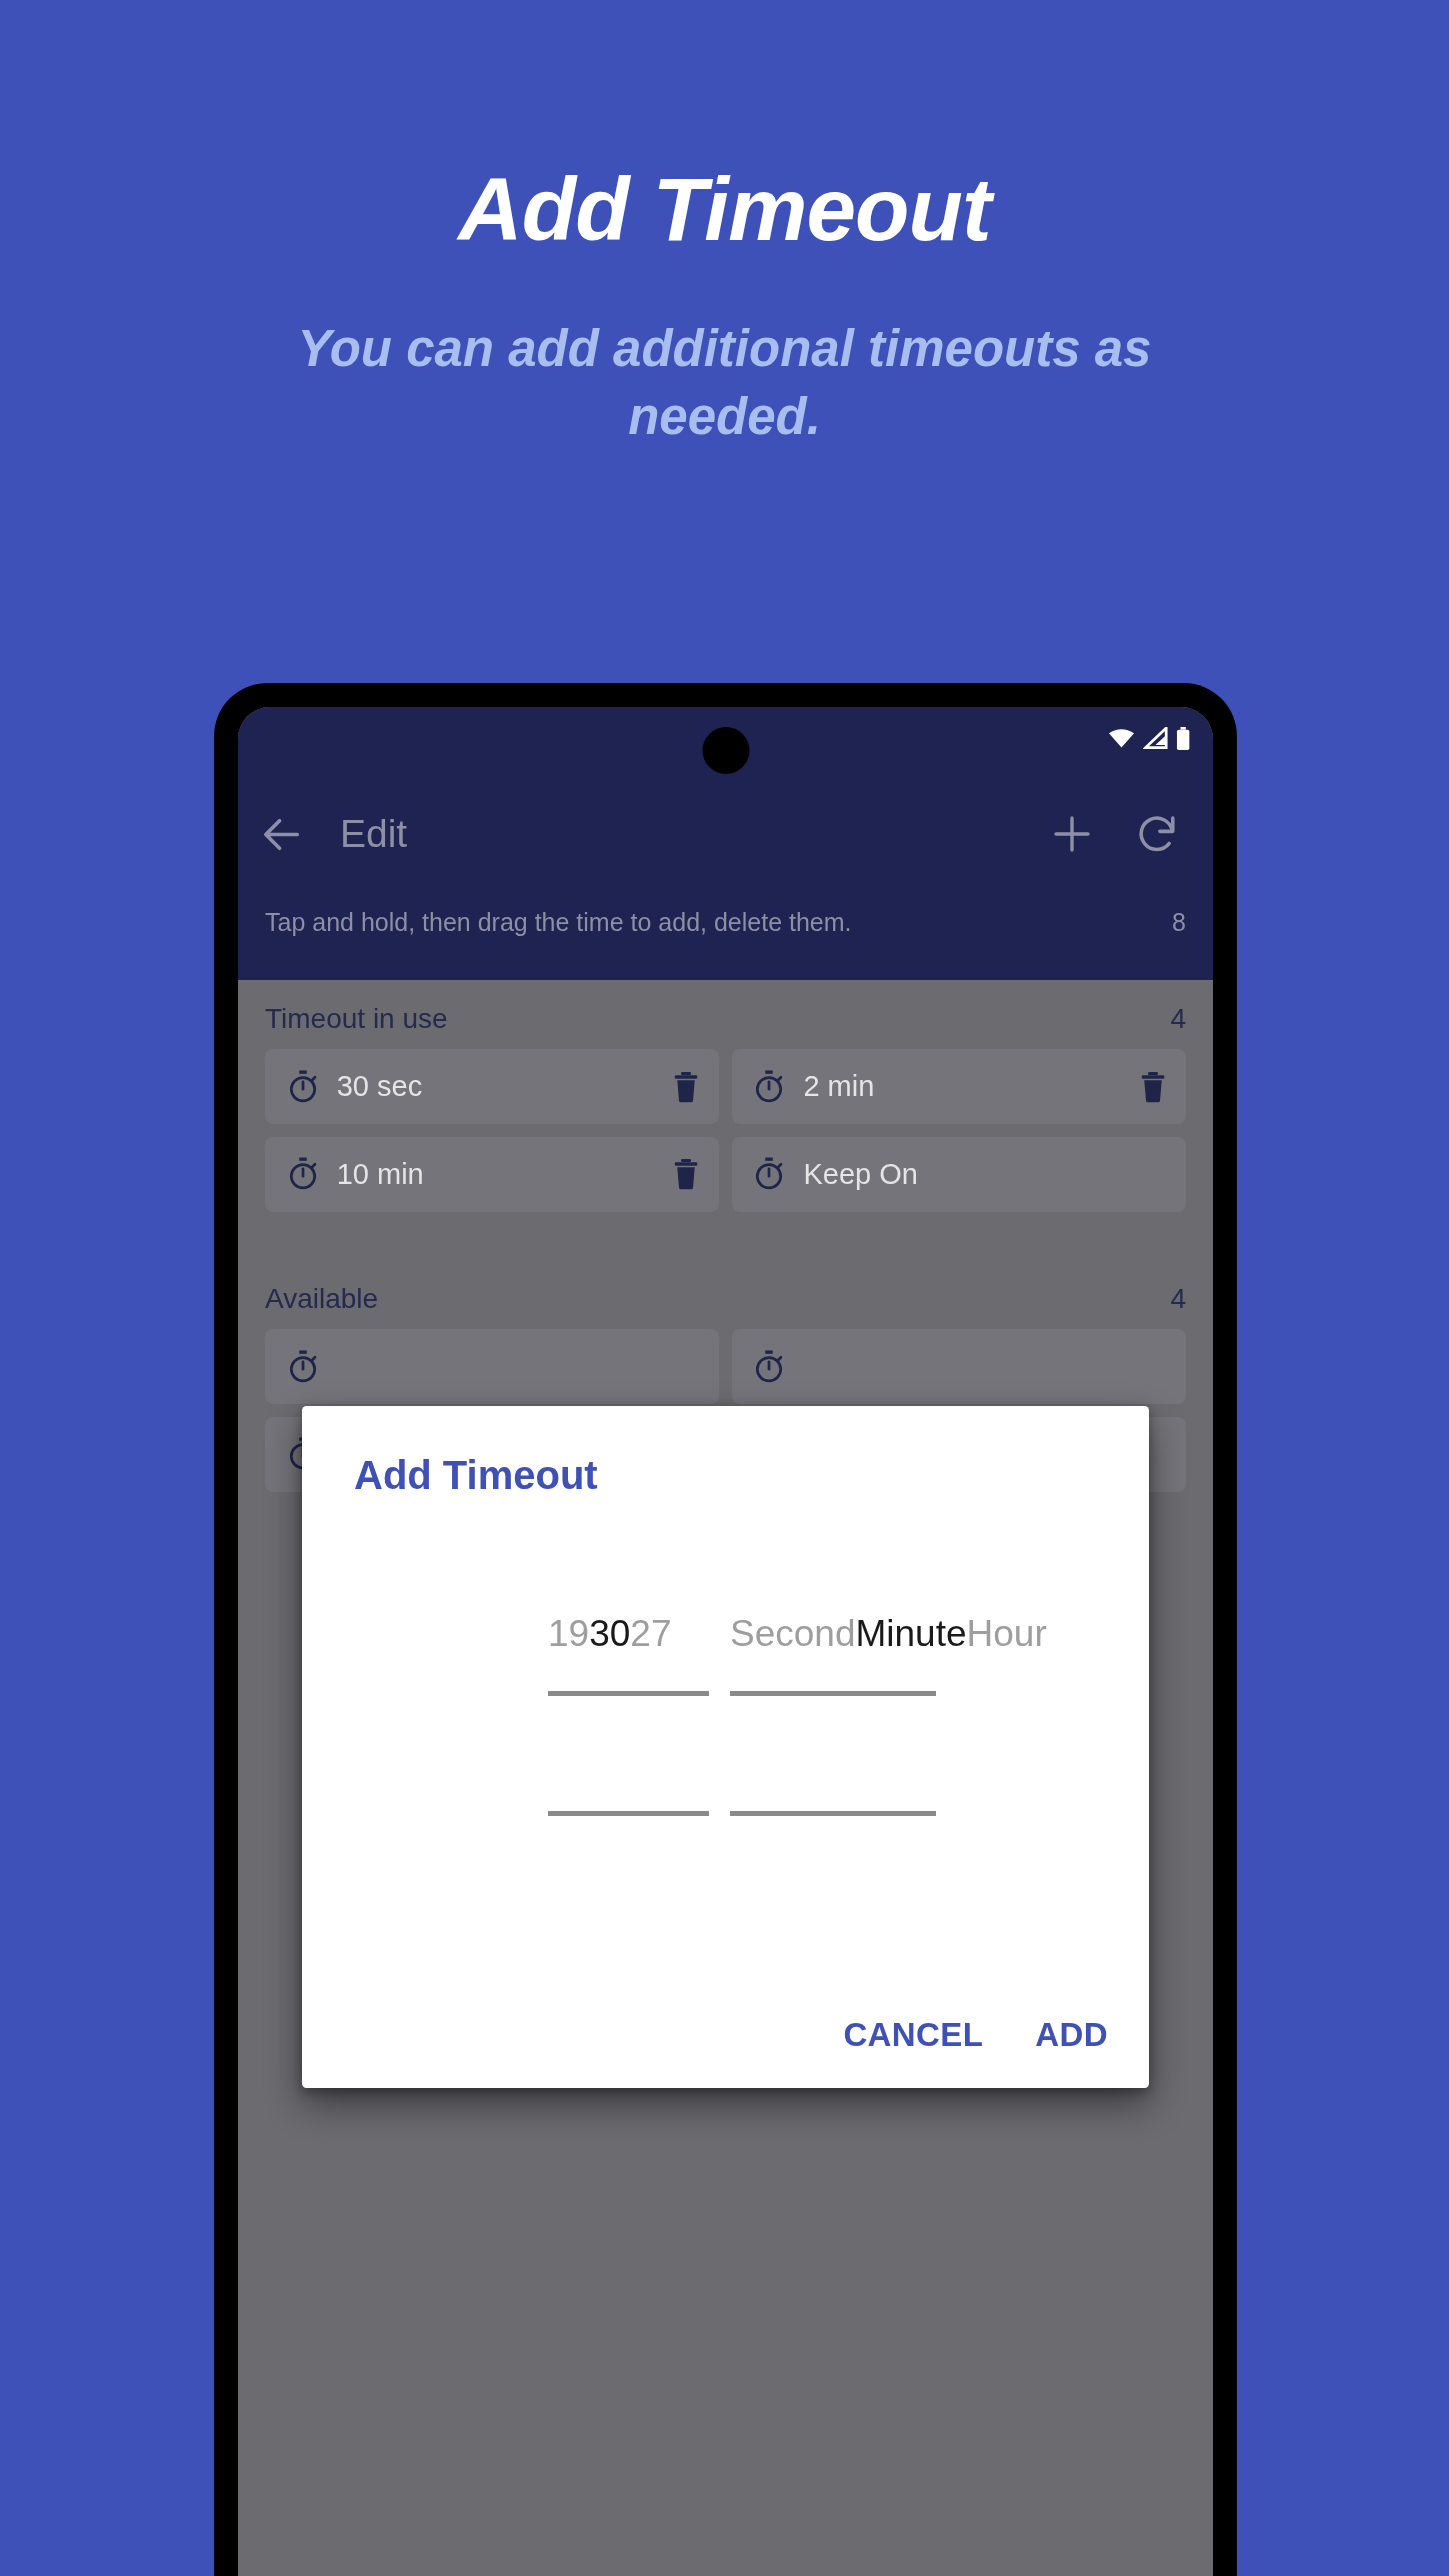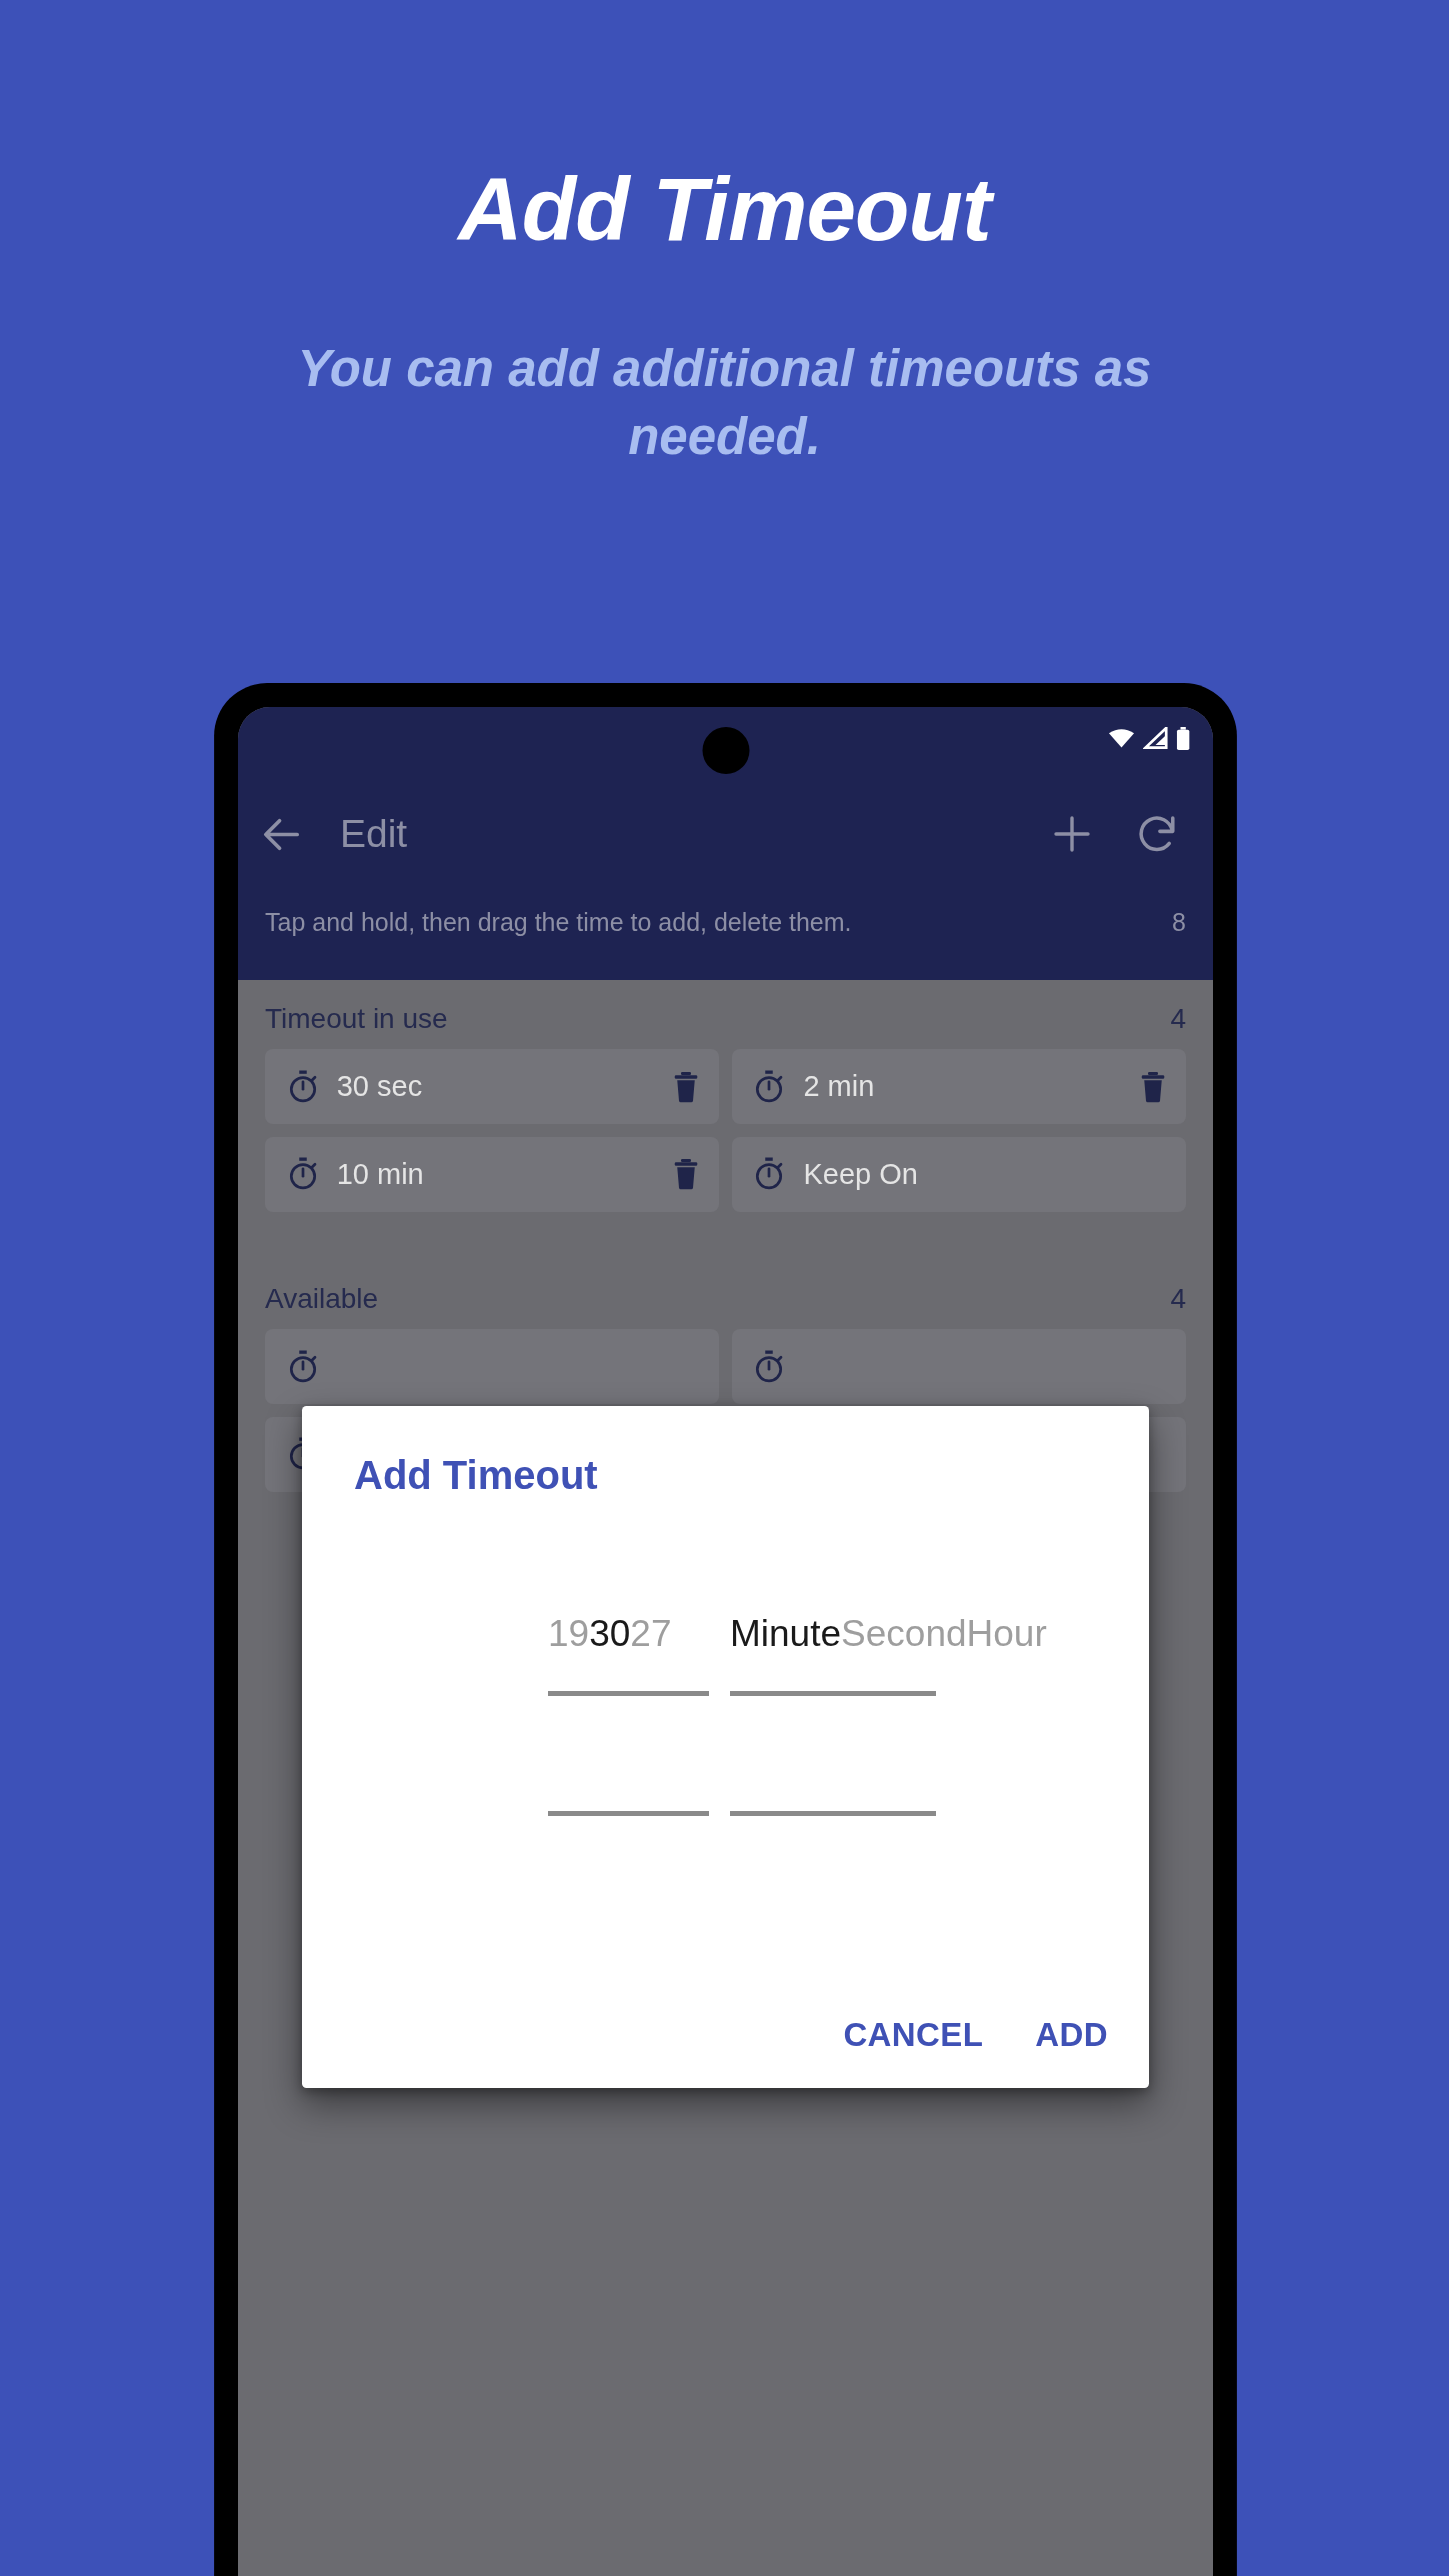--- a/index.html
+++ b/index.html
@@ -16,21 +16,21 @@
   .promo-title {
     margin-top:163px;
     font-size:89px;
     font-weight:bold;
     font-style:italic;
     color:#ffffff;
     letter-spacing:-0.9px;
     line-height:1.05;
   }
   .promo-sub {
-    margin-top:79px;
+    margin-top:59px;
     font-size:51px;
     font-weight:bold;
     font-style:italic;
     color:#a8bdf0;
     line-height:1.32;
     padding:0 206px;
   }
 
   
   .phone {
@@ -391,22 +391,22 @@
 
     <div class="pcol num">
       <div class="pitem">19</div>
       <div class="pitem sel">30</div>
       <div class="pitem">27</div>
       <div class="divider top"></div>
       <div class="divider bot"></div>
     </div>
 
     <div class="pcol unit">
+      <div class="pitem">Second</div>
       <div class="pitem sel">Minute</div>
-      <div class="pitem">Second</div>
       <div class="pitem">Hour</div>
       <div class="divider top"></div>
       <div class="divider bot"></div>
     </div>
   </div>
 
   <div class="dlg-actions">
     <button class="dlg-btn">CANCEL</button>
     <button class="dlg-btn">ADD</button>
   </div>

